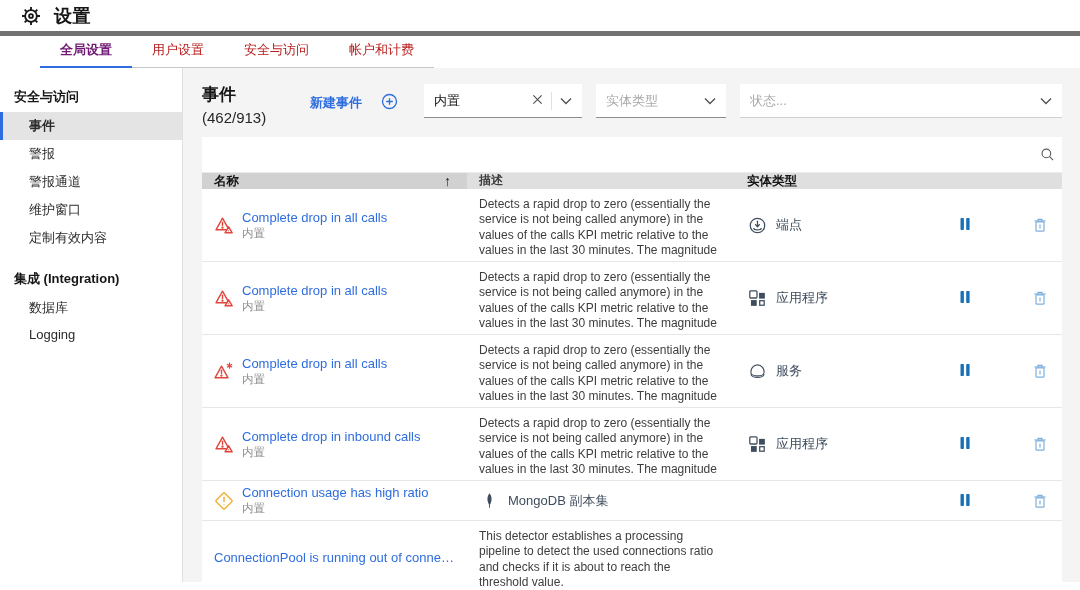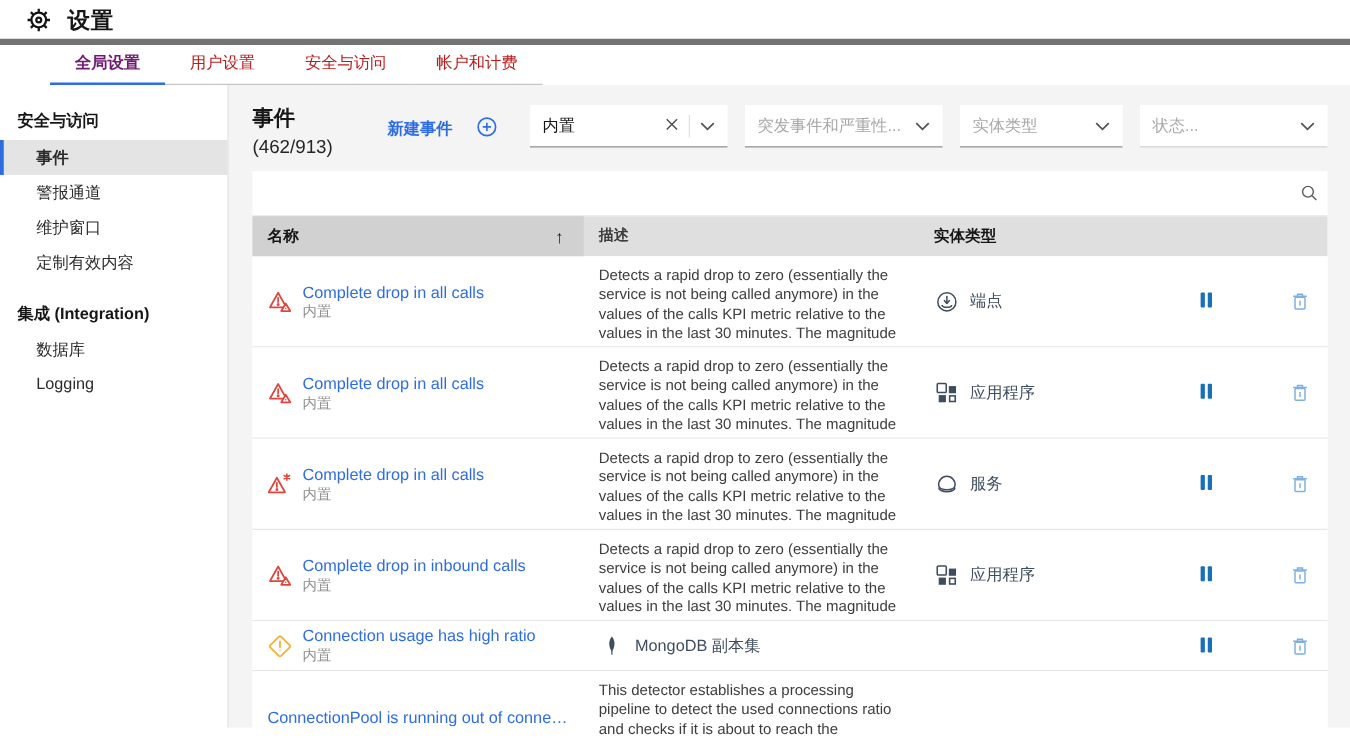--- a/index.html
+++ b/index.html
@@ -39,21 +39,21 @@
   .dropdown .divline { width:1px; height:18px; background:#e0e0e0; margin:0 8px; }
   .dd-1 { width:158px; } .dd-2 { width:158px; } .dd-3 { width:130px; } .dd-4 { flex:1; border-bottom:1px solid #d0d0d0; }
 
   
   .searchbar { margin-top:11px; height:36px; background:#fff; display:flex; align-items:center; border-bottom:1px solid #ececec; }
   .searchbar input { flex:1; border:none; outline:none; height:100%; padding:0 12px; font-size:13px; background:transparent; }
   .searchbar .sicon { width:30px; display:flex; justify-content:center; }
 
   
   .table { background:#fff; }
-  .thead { display:flex; height:32px; background:#dfdfdf; font-size:12.5px; font-weight:bold; align-items:center; }
+  .thead { display:flex; height:16px; background:#dfdfdf; font-size:12.5px; font-weight:bold; align-items:center; }
   .th { padding:0 12px; }
   .th.c-name { width:265px; background:#d1d1d1; height:100%; display:flex; align-items:center; justify-content:space-between; }
   .th.c-desc { width:268px; }
   .th.c-entity { flex:1; }
   .sort-arrow { font-weight:normal; font-size:14px; color:#161616; margin-right:4px; }
 
   .trow { display:flex; background:#fff; border-bottom:1px solid #e6e6e6; align-items:center; }
   .cell { padding:4px 12px; }
   .c-name { width:265px; display:flex; align-items:center; gap:8px; }
   .sev { width:20px; flex:none; display:flex; }
@@ -87,20 +87,21 @@
     <div class="tab active">全局设置</div>
     <div class="tab">用户设置</div>
     <div class="tab">安全与访问</div>
     <div class="tab">帐户和计费</div>
   </div>
 
 <div class="content">
   <div class="sidebar" id="sidebar">
       <div class="side-section-title">安全与访问</div>
       <div class="side-item selected">事件</div>
+      <div class="side-item">警报</div>
       <div class="side-item">警报通道</div>
       <div class="side-item">维护窗口</div>
       <div class="side-item">定制有效内容</div>
       <div class="side-gap"></div>
       <div class="side-section-title">集成 (Integration)</div>
       <div class="side-item">数据库</div>
       <div class="side-item">Logging</div>
     </div>
 
   <div class="main">
@@ -128,26 +129,20 @@
                 <path d="M1.5 1.5l9 9M10.5 1.5l-9 9" stroke="#525252" stroke-width="1.3"></path>
               </svg>
           </span>
           <span class="divline"></span>
           <span>
             <svg viewBox="0 0 12 8" width="12" height="8">
                 <path d="M1 1.5l5 5 5-5" fill="none" stroke="#525252" stroke-width="1.4"></path>
               </svg>
           </span>
         </div>
-        <div class="dropdown dd-2">
-          <span class="ph">突发事件和严重性...</span>
-          <span><svg viewBox="0 0 12 8" width="12" height="8">
-                <path d="M1 1.5l5 5 5-5" fill="none" stroke="#525252" stroke-width="1.4"></path>
-              </svg></span>
-        </div>
         <div class="dropdown dd-3">
           <span class="ph">实体类型</span>
           <span><svg viewBox="0 0 12 8" width="12" height="8">
                 <path d="M1 1.5l5 5 5-5" fill="none" stroke="#525252" stroke-width="1.4"></path>
               </svg></span>
         </div>
         <div class="dropdown dd-4">
           <span class="ph">状态...</span>
           <span><svg viewBox="0 0 12 8" width="12" height="8">
                 <path d="M1 1.5l5 5 5-5" fill="none" stroke="#525252" stroke-width="1.4"></path>

